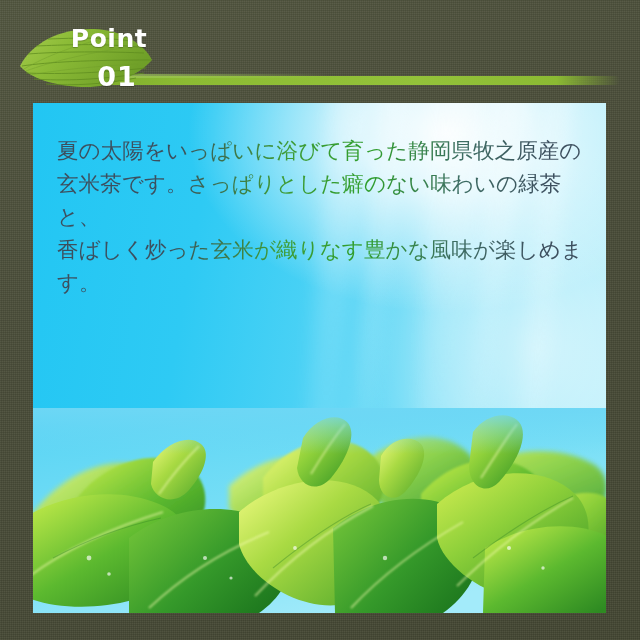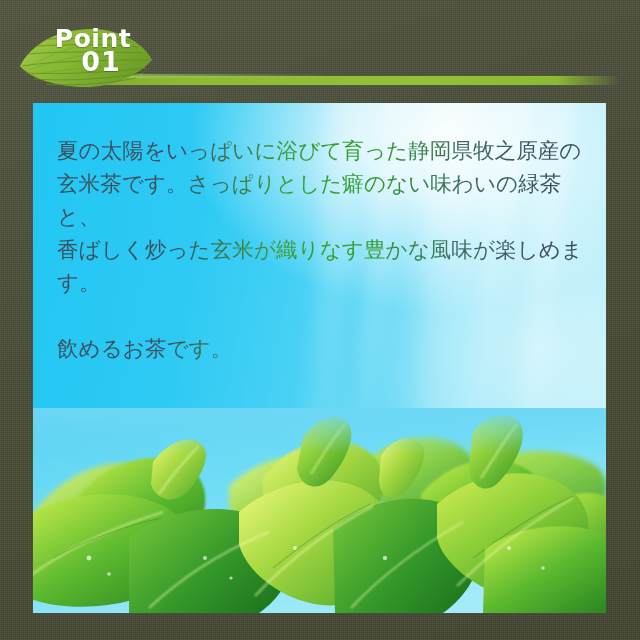--- a/index.html
+++ b/index.html
@@ -45,24 +45,24 @@
   }
 
   
   #leaf-badge{
     position:absolute;
     left:18px; top:26px;
     width:136px; height:64px;
   }
   .leaf-svg{ position:absolute; left:0; top:0; }
   #badge-text{
-    position:absolute; left:0; top:0;
+    position:absolute; left:16px; top:0;
     width:136px; height:64px;
     display:flex; flex-direction:column;
-    align-items:center; justify-content:flex-start;
+    align-items:center; justify-content:space-between;
     line-height:1;
   }
   #badge-point{
     font-family:"DejaVu Sans", sans-serif;
     font-weight:700;
     font-size:25px;
     color:#ffffff;
     letter-spacing:.5px;
     margin-left:14px;
     margin-bottom:-3px;
@@ -231,21 +231,20 @@
       <div class="ray" style="left:404px; transform:rotate(3deg); width:44px;"></div>
       <div class="ray" style="left:470px; transform:rotate(7deg); width:30px;"></div>
       <div class="ray" style="left:520px; transform:rotate(5deg); width:22px;"></div>
     </div>
 
     <div id="body-copy">
       <span>夏の太陽をいっぱいに浴びて育った静岡県牧之原産の</span><br>
       <span>玄米茶です。さっぱりとした癖のない味わいの緑茶と、</span><br>
       <span>香ばしく炒った玄米が織りなす豊かな風味が楽しめます。</span><br>
       <br>
-      <span>飲めるお茶です。</span>
     </div>
 
     <div id="calligraphy">風味豊か</div>
 
     <svg id="swoosh" viewBox="0 0 573 120">
       <defs>
         <linearGradient id="sw" x1="0" y1="0" x2="1" y2="0">
           <stop offset="0%" stop-color="#8ec43f" stop-opacity="0"></stop>
           <stop offset="12%" stop-color="#8ec43f" stop-opacity=".55"></stop>
           <stop offset="42%" stop-color="#5bb133"></stop>

